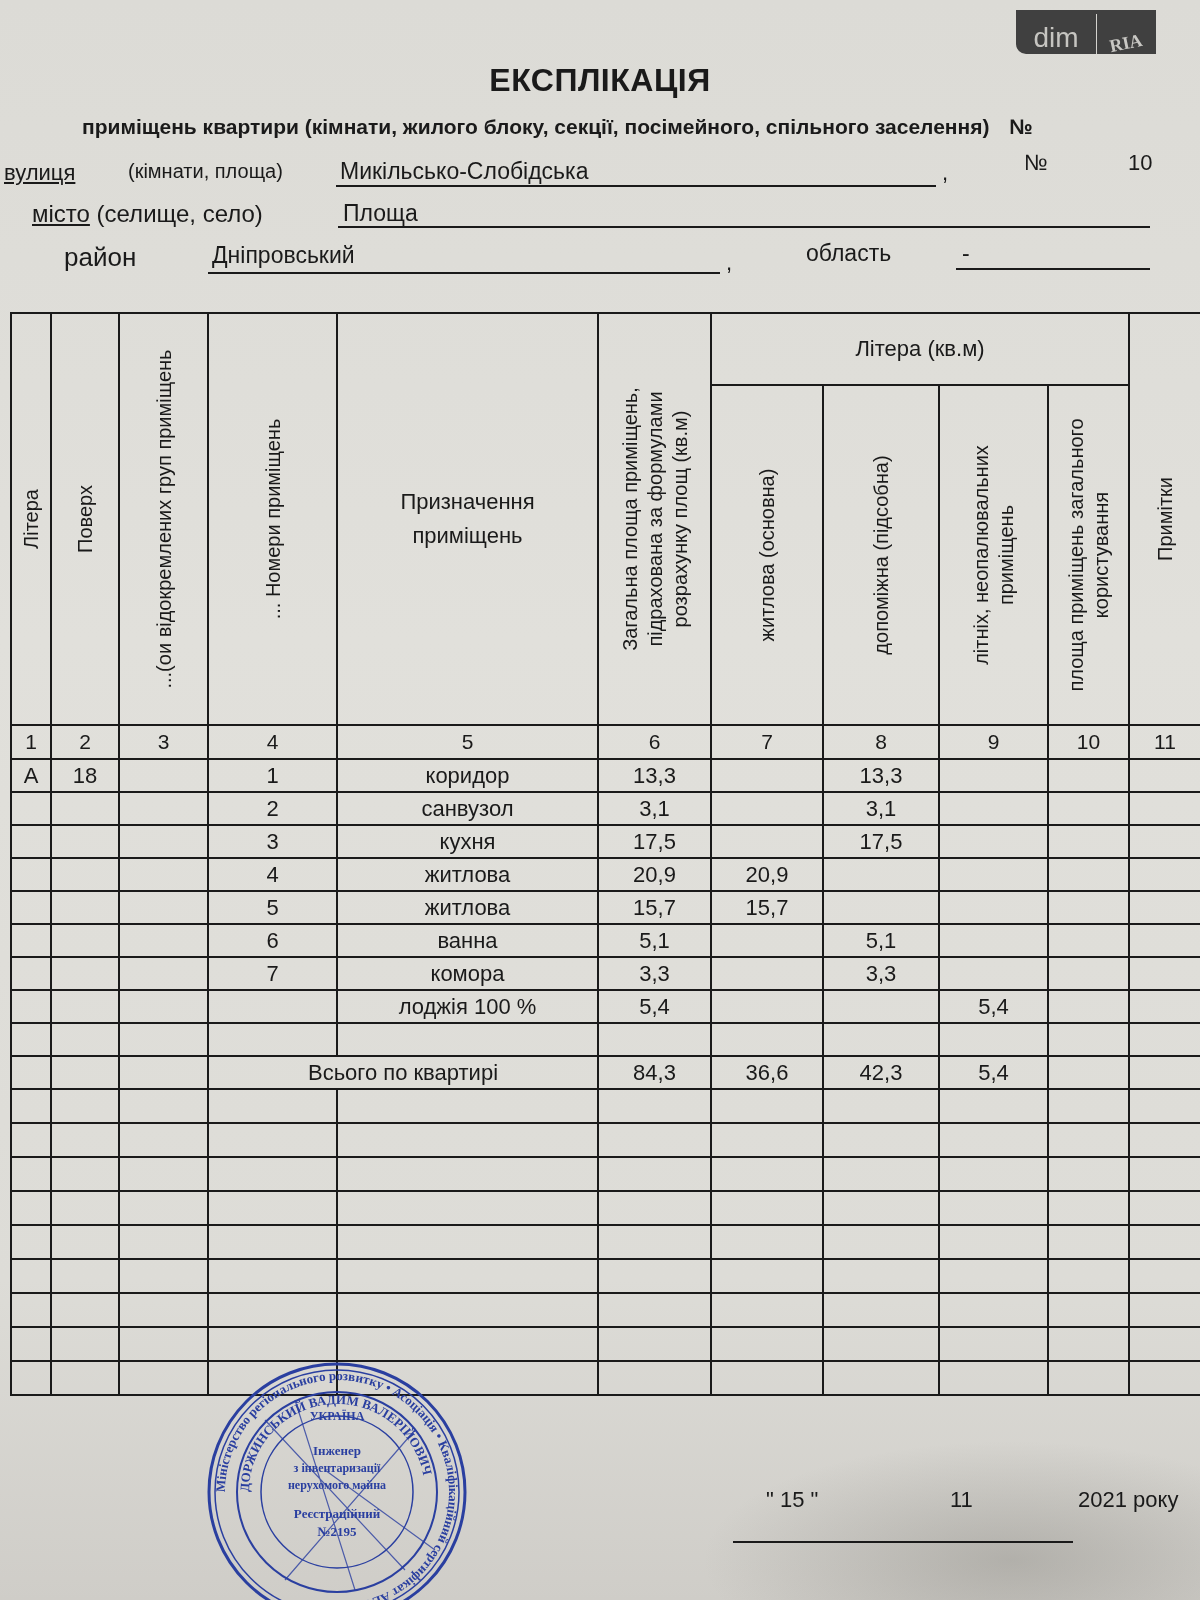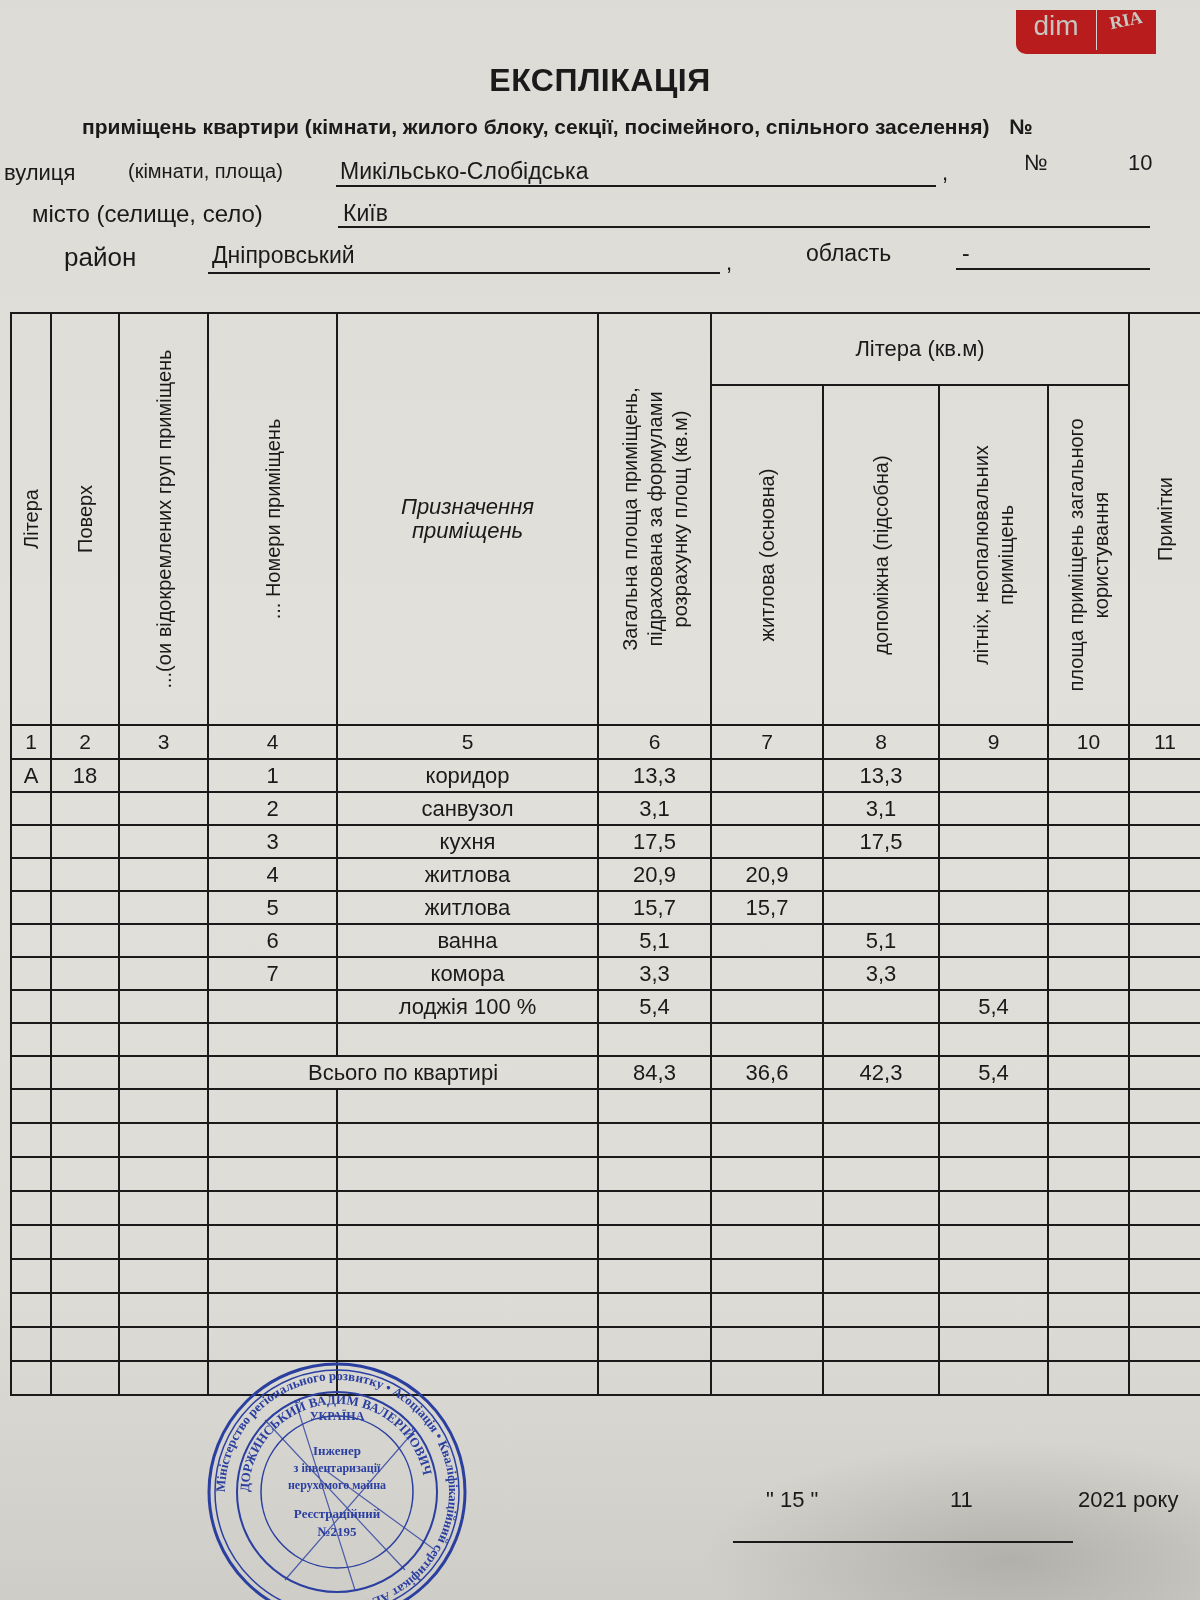--- a/index.html
+++ b/index.html
@@ -13,48 +13,48 @@
   .paper {
     position: absolute; left: 0; top: 0; width: 1200px; height: 1600px;
     background: linear-gradient(180deg, #dcdbd6 0%, #e1e0db 40%, #dddcd7 80%, #cfcdc8 100%);
   }
   .shadow {
     position: absolute; left: 700px; top: 1440px; width: 520px; height: 200px;
     background: radial-gradient(ellipse at 60% 60%, rgba(120,118,112,0.35), rgba(0,0,0,0) 70%);
   }
   .watermark {
     position: absolute; left: 1016px; top: 10px; width: 140px; height: 44px;
-    background: #b91c1c; border-radius: 0 0 0 10px;
-    display: flex; align-items: flex-start;
+    background: #404040; border-radius: 0 0 0 10px;
+    display: flex; align-items: flex-end;
   }
   .watermark .dim { width: 80px; text-align: center; font-size: 28px; color: #c6c5c1; }
   .watermark .sep { width: 1px; height: 40px; background: #d4d3cf; }
   .watermark .ria { width: 58px; text-align: center; font-family: "Liberation Serif", serif; font-weight: bold; font-size: 18px; color: #c9c8c4; transform: rotate(-12deg); }
 
   .title { position: absolute; left: 0; width: 1200px; top: 62px; text-align: center; font-size: 32px; font-weight: bold; letter-spacing: 0.5px; }
   .line { position: absolute; font-size: 22px; white-space: nowrap; }
   .bold { font-weight: bold; margin-left: 40px; }
-  .u { }
+  .u { text-decoration: underline; }
   .rule { position: absolute; height: 2px; background: #1a1a1a; }
 
   table.expl {
     position: absolute; left: 10px; top: 312px; width: 1190px;
     border-collapse: collapse; table-layout: fixed;
   }
   table.expl td {
     border: 2px solid #1a1a1a; padding: 0; text-align: center; vertical-align: middle;
     font-size: 22px; overflow: hidden; white-space: nowrap;
   }
   .vhead { height: 410px; position: relative; }
   .vtext {
     position: absolute; left: 50%; top: 50%;
     transform: translate(-50%, -50%) rotate(-90deg);
     font-size: 20px; line-height: 25px; white-space: nowrap; text-align: center;
   }
-  .hhead { font-size: 20px; line-height: 24px; white-space: normal !important; font-style: italic; }
+  .hhead { font-size: 20px; line-height: 34px; white-space: normal !important; }
   .group { height: 70px; font-size: 21px; }
   tr.nums td { height: 32px; font-size: 21px; }
   tr.drow td { height: 31px; }
   tr.empty td { height: 32px; }
   .stamp { position: absolute; left: 205px; top: 1360px; width: 265px; height: 265px; }
   .date { position: absolute; font-size: 22px; }
 </style>
 </head>
 <body>
 
@@ -79,21 +79,21 @@
 <div class="line" style="left:340px; top:158px; font-size:23px;">Микільсько-Слобідська</div>
 <div class="rule" style="left:336px; top:185px; width:600px;"></div>
 <div class="line" style="left:942px; top:160px;">,</div>
 <div class="line" style="left:1024px; top:150px;">№</div>
 <div class="line" style="left:1128px; top:150px;">10</div>
 
 <div class="line" style="left:32px; top:200px; font-size:24px;">
   <span class="u">місто</span>
   <span>(селище, село)</span>
 </div>
-<div class="line" style="left:343px; top:200px; font-size:23px;">Київ</div>
+<div class="line" style="left:343px; top:200px; font-size:23px;">Площа</div>
 <div class="rule" style="left:338px; top:226px; width:812px;"></div>
 
 <div class="line" style="left:64px; top:242px; font-size:26px;">район</div>
 <div class="line" style="left:212px; top:242px; font-size:23px;">Дніпровський</div>
 <div class="rule" style="left:208px; top:272px; width:512px;"></div>
 <div class="line" style="left:726px; top:250px;">,</div>
 <div class="line" style="left:806px; top:240px; font-size:23px;">область</div>
 <div class="line" style="left:962px; top:240px; font-size:23px;">-</div>
 <div class="rule" style="left:956px; top:268px; width:194px;"></div>
 

